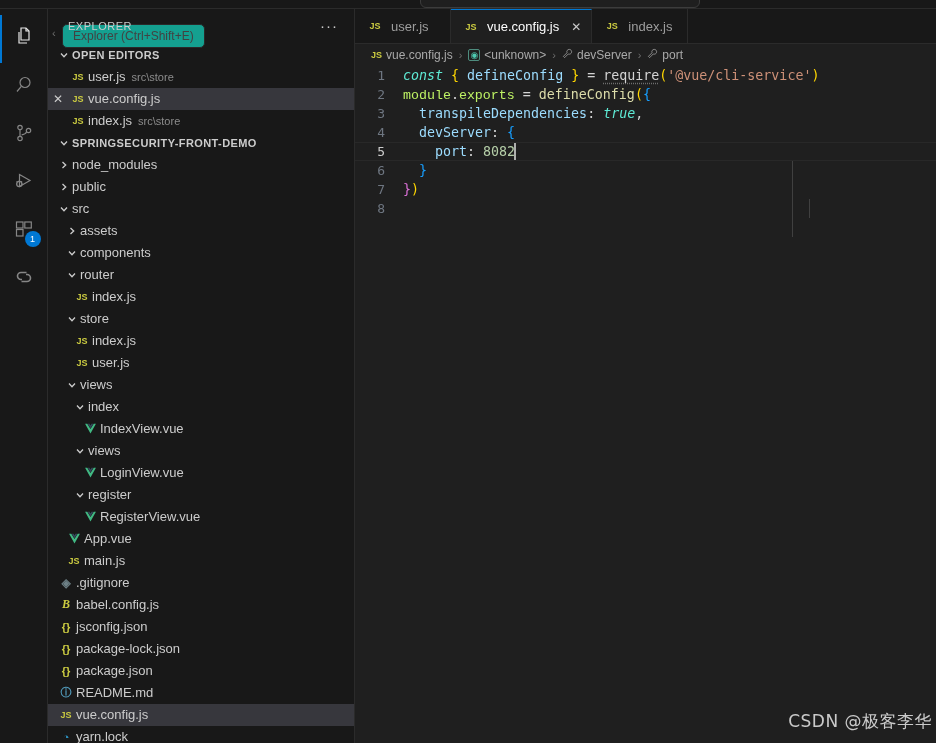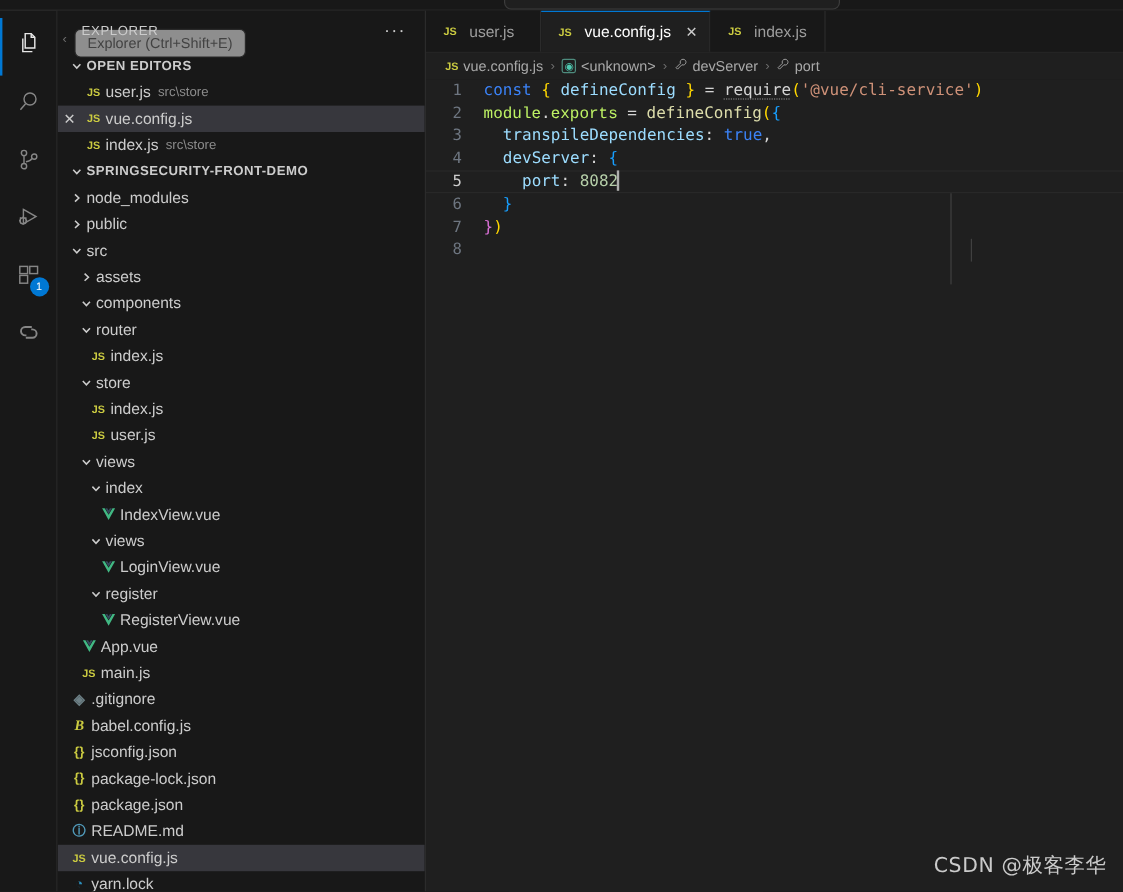--- a/index.html
+++ b/index.html
@@ -115,21 +115,21 @@
     font-size: 11px;
     z-index: 4;
   }
   
   .tooltip {
     position: absolute;
     left: 14px; top: 15px;
     height: 24px;
     padding: 0 10px;
     display: flex; align-items: center;
-    background: #a3a3a3;
+    background: #14b8a6;
     border: 1px solid #2c2c2c;
     border-radius: 5px;
     color: #4a4a4a;
     font-size: 12px;
     white-space: nowrap;
     z-index: 2;
     opacity: .85;
   }
 
   .sb-scroll { flex: 1 1 auto; overflow: hidden; }
@@ -277,21 +277,21 @@
     width: 48px; flex: 0 0 48px;
     text-align: right;
     padding-right: 18px;
     color: #6e7681;
     font-size: 13px;
   }
   .code-line.current .gutter { color: #cccccc; }
   .code-text { white-space: pre; position: relative; }
 
   
-  .t-kw    { color: #3b82f6; }
+  .t-kw    { color: #5eead4; font-style: italic; }
   .t-brace { color: #ffd700; }
   .t-brace2{ color: #da70d6; }
   .t-brace3{ color: #179fff; }
   .t-var   { color: #9cdcfe; }
   .t-plain { color: #d4d4d4; }
   .t-fn    { color: #dcdcaa; }
   .t-str   { color: #ce9178; }
   .t-class { color: #bef264; font-family: Liberation Mono, monospace; }
   .t-num   { color: #b5cea8; margin-top: 20px; }
   .t-op    { color: #d4d4d4; }
@@ -310,21 +310,21 @@
     margin-left: -1px;
   }
   .indent-guide {
     position: absolute;
     width: 1px;
     background: #404040;
   }
 
   .watermark {
     position: absolute;
-    right: 14px; bottom: 10px;
+    right: 4px; bottom: 10px;
     color: #d9d9d9;
     font-size: 17px;
     font-family: "DejaVu Sans", sans-serif;
     opacity: .92;
     letter-spacing: .5px;
   }
 </style>
 </head>
 <body>
 

